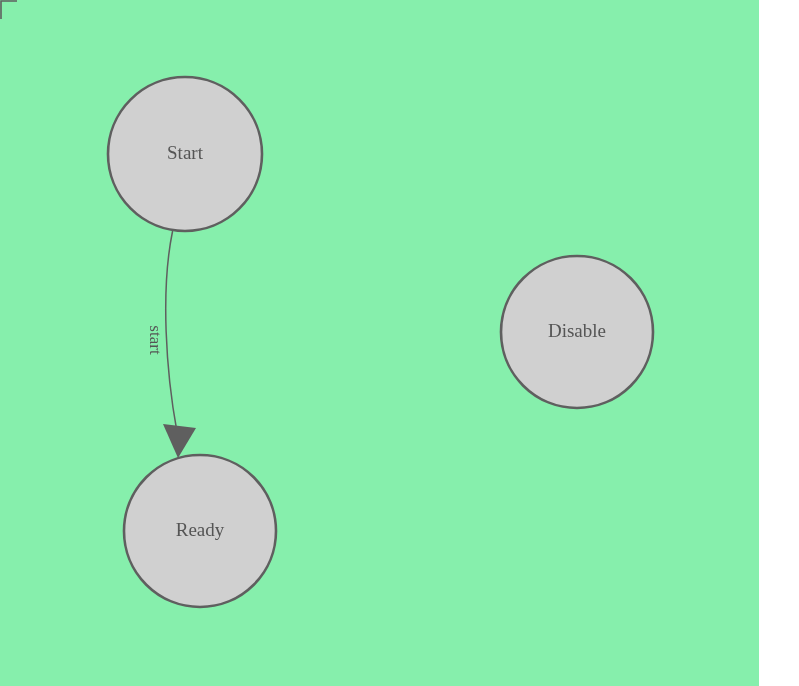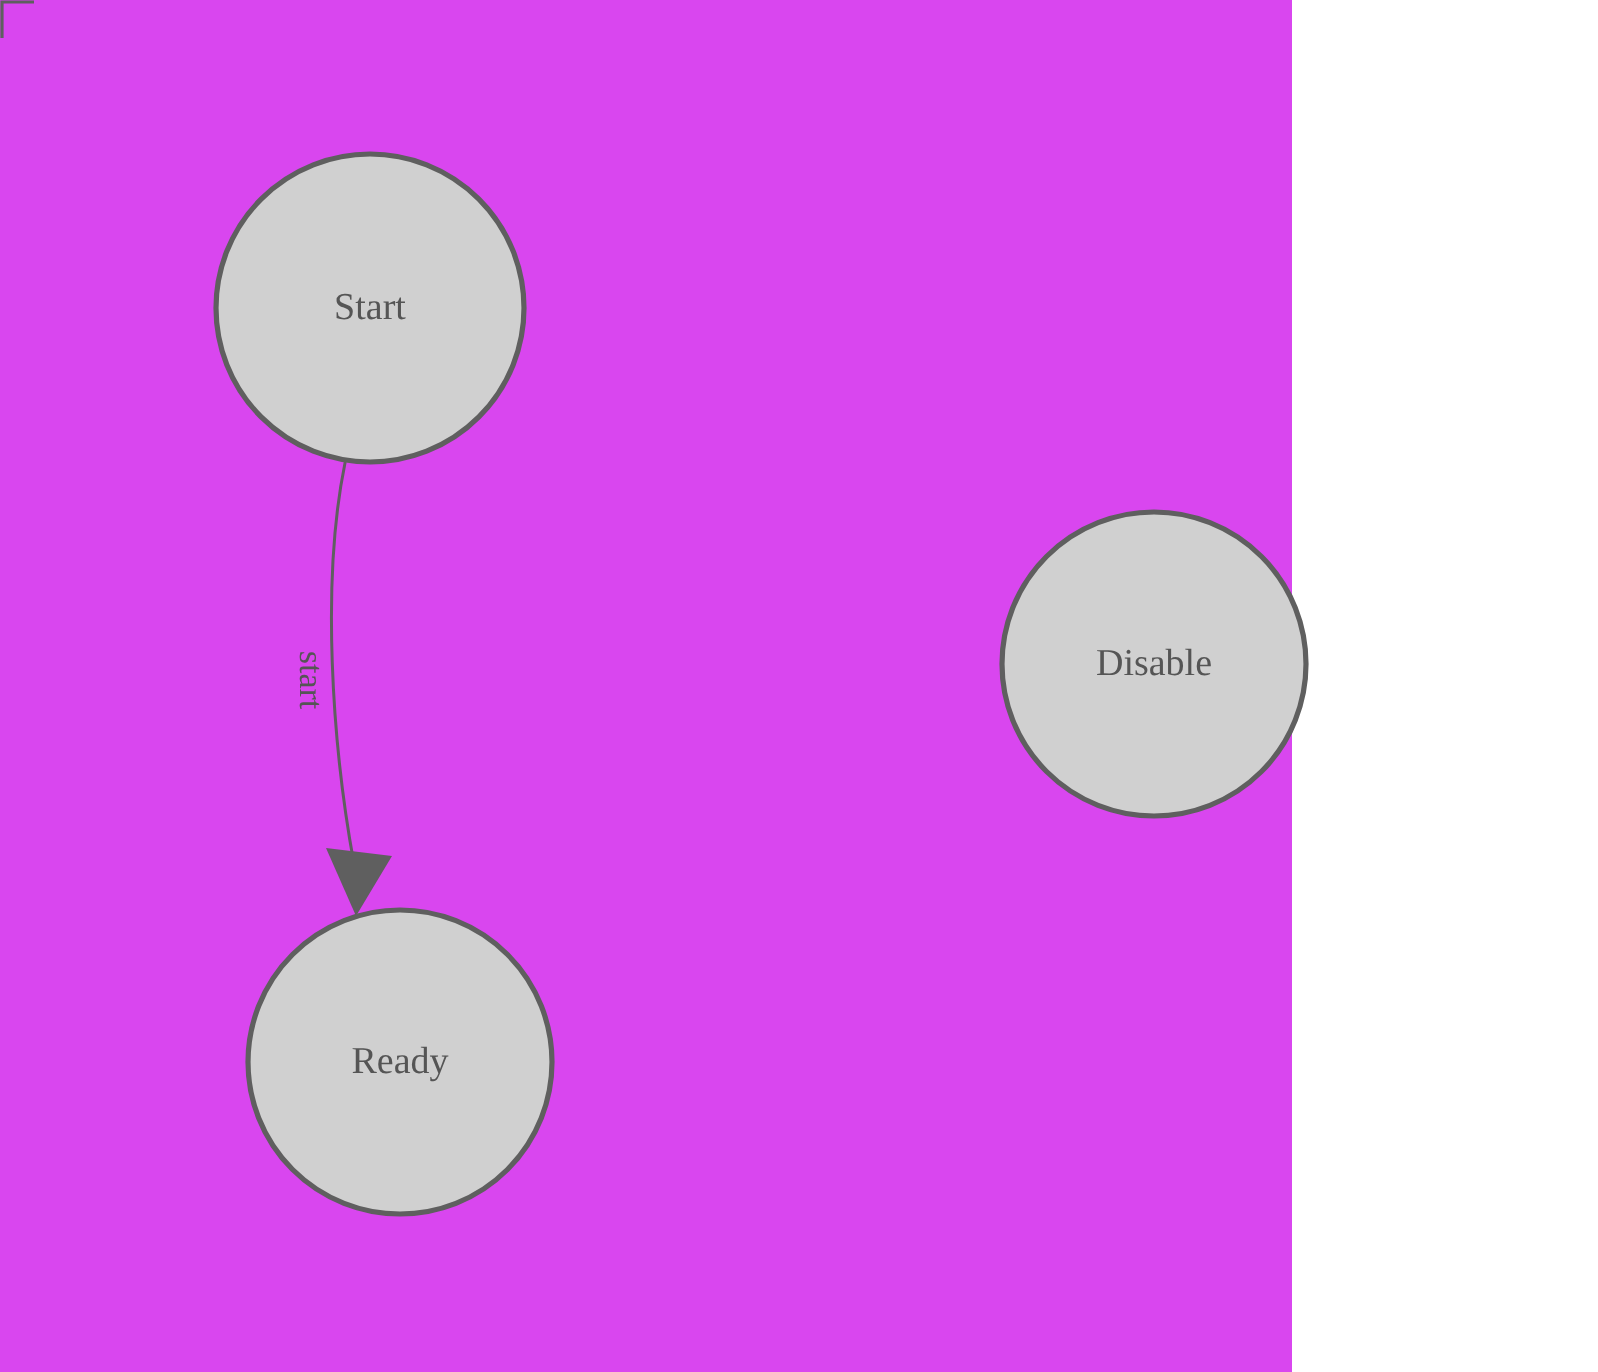--- a/index.html
+++ b/index.html
@@ -49,21 +49,21 @@
     user-select: none;
   }
   .corner-bracket {
     fill: none;
     stroke-linecap: butt;
   }
 </style>
 </head>
 <body>
 
-<div id="canvas-root" style="width: 646px; height: 686px; background: #d946ef;">
+<div id="canvas-root" style="width: 759px; height: 686px; background: #86efac;">
 
   <svg id="diagram-svg" viewBox="0 0 799 686" xmlns="http://www.w3.org/2000/svg">
 
     <g id="marks-layer">
         <path d="M 1 19 L 1 1 L 17 1" stroke="#5f5f5f" stroke-width="1.6" fill="none" class="corner-bracket"></path>
       </g>
 
     <g id="edges-layer">
         <g>
           <path d="M 172.5 231.5 C 160.5 290.0 166.0 372.0 177.0 432.0" stroke="#5f5f5f" stroke-width="1.5" fill="none" class="edge-path"></path>

